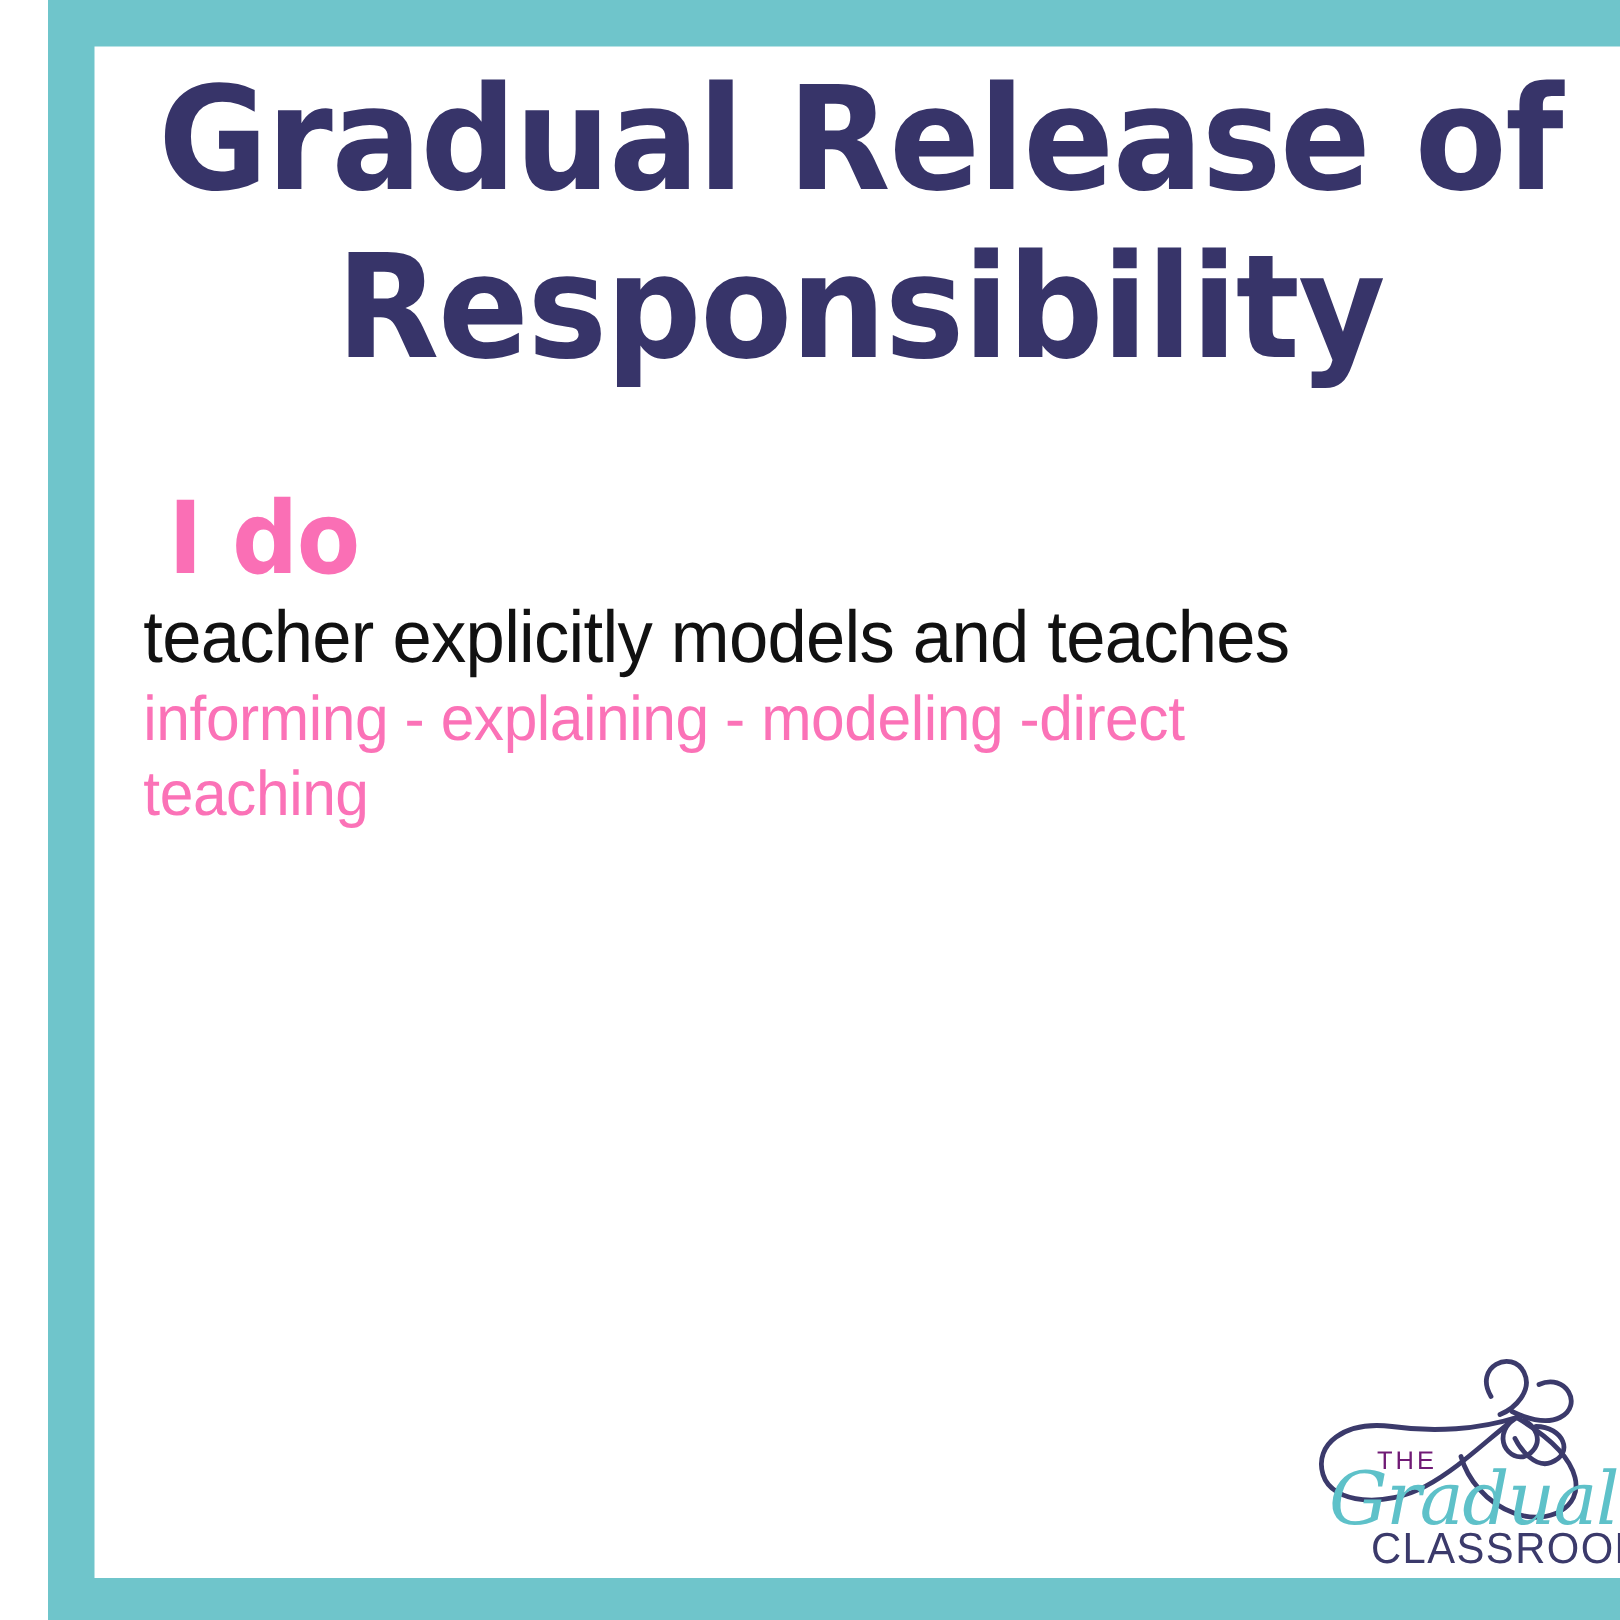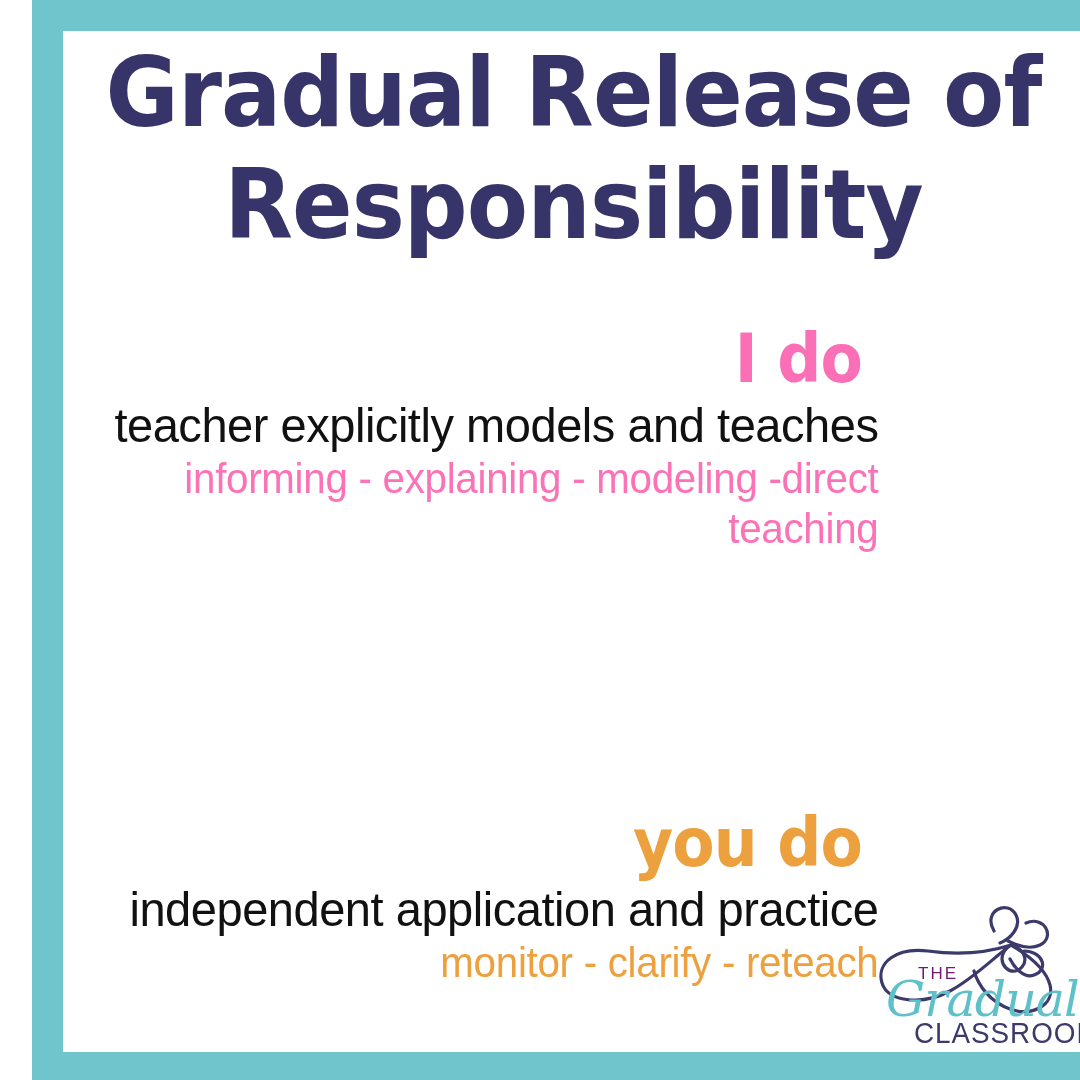--- a/index.html
+++ b/index.html
@@ -48,23 +48,23 @@
     transform-origin: 50% 50%;
   }
   .title-line {
     display: block;
     white-space: nowrap;
   }
 
   
   .section {
     position: absolute;
-    left: 4px;
+    left: 16px;
     width: 828px;
-    text-align: right;
+    text-align: left;
   }
   .sec-do {
     position: relative;
     top: 0;
     font-family: "DejaVu Sans", sans-serif;
     font-weight: bold;
     font-size: 67px;
     line-height: 74px;
     letter-spacing: -1px;
     transform: scaleX(0.92);
@@ -143,25 +143,20 @@
       <span class="title-line">Responsibility</span>
     </div>
 
     <div class="section sec-ido">
       <div class="sec-do" style="color:#fa6fb5">I do</div>
       <div class="sec-main">teacher explicitly models and teaches</div>
       <div class="sec-sub" style="color:#fb72b7">informing - explaining - modeling -direct teaching</div>
     </div>
 
 
-    <div class="section sec-youdo">
-      <div class="sec-do" style="color:#eda03e">you do</div>
-      <div class="sec-main">independent application and practice</div>
-      <div class="sec-sub" style="color:#eda03e">monitor - clarify - reteach</div>
-    </div>
 
     <div class="logo">
       <svg viewBox="0 0 210 165">
         <g fill="none" stroke="#3b3a6b" stroke-width="3.2" stroke-linecap="round">
           <path d="M128 38 C116 18 142 6 150 22 C156 34 144 46 134 50"></path>
           <path d="M160 30 C178 22 190 44 174 52 C164 57 150 52 142 48"></path>
           <path d="M140 56 C128 70 146 86 156 74 C162 67 158 58 150 54"></path>
           <path d="M158 58 C176 58 184 76 168 82 C158 86 148 74 144 66"></path>
           <path d="M145 52 C120 60 90 62 62 58 C30 54 10 70 16 90
                    C22 110 58 112 84 98 C108 85 126 66 145 52 Z"></path>

